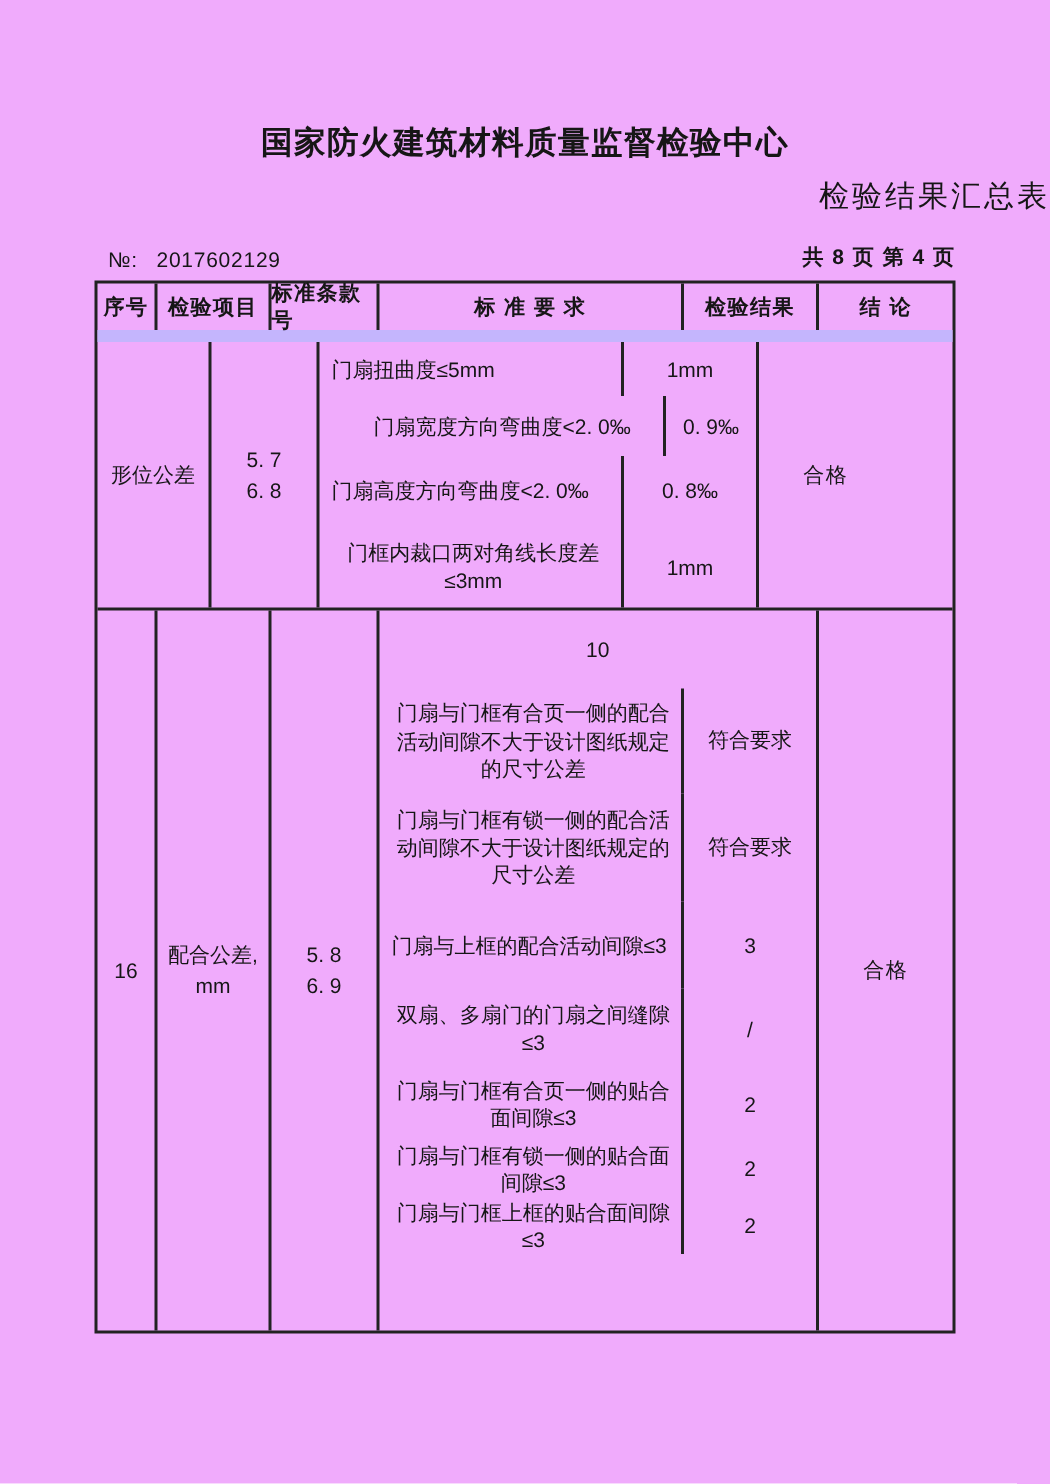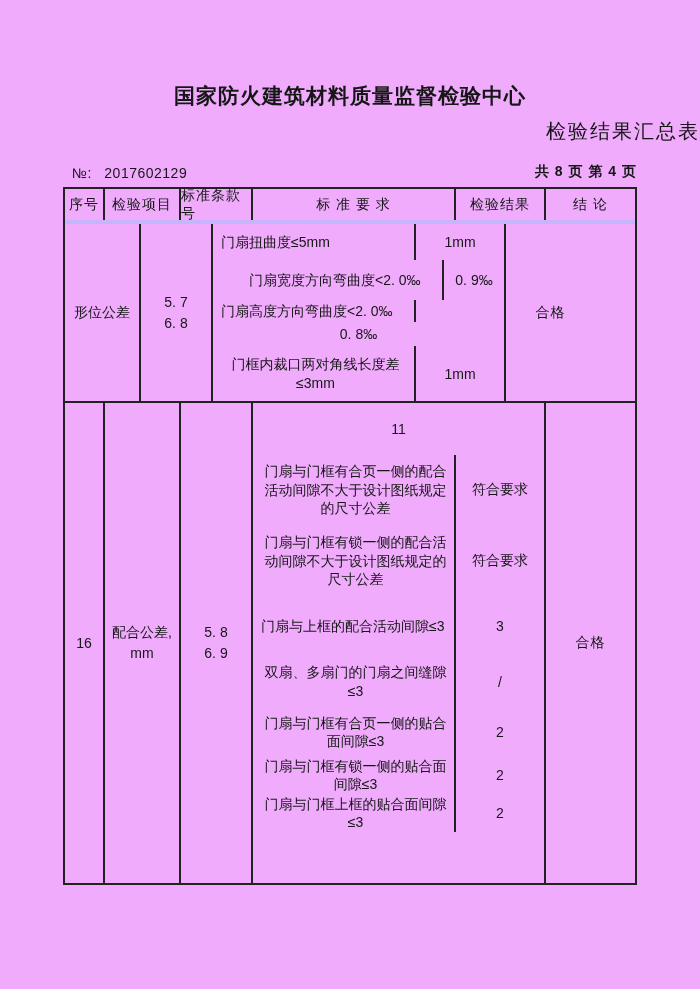--- a/index.html
+++ b/index.html
@@ -7,21 +7,21 @@
     width:700px;height:989px;background:#f0abfc;position:relative;
     font-family:"Liberation Sans","DejaVu Sans",sans-serif;color:#161616;
     box-sizing:border-box;padding-top:82px;overflow:hidden;
   }
   .title{text-align:center;font-size:21px;font-weight:bold;letter-spacing:1px;line-height:27px;}
   .subtitle{text-align:right;font-size:20px;font-weight:normal;letter-spacing:2px;line-height:27px;margin-top:9px;}
   .meta{width:574px;margin:18px 0 6px 63px;display:flex;justify-content:space-between;align-items:flex-end;font-size:14px;}
   .meta .no{padding-left:9px;letter-spacing:0.5px;}
   .meta .pages{letter-spacing:1px;font-weight:600;}
   .tbl{width:574px;margin-left:63px;border:2px solid #222;box-sizing:border-box;font-size:14px;}
-  .thead{display:flex;height:31px;border-bottom:4px solid #c4b5fd;font-weight:400;justify-content:space-between;}
+  .thead{display:flex;height:31px;border-bottom:8px solid #c4b5fd;font-weight:700;justify-content:space-between;}
   .hcell{display:flex;align-items:center;justify-content:center;border-right:2px solid #222;box-sizing:border-box;letter-spacing:1px;}
   .w1{width:40px}.w2{width:76px}.w3{width:72px}.w4{width:203px}.w5{width:90px}
   .w6{width:89px;border-right:none;}
   .trow{display:flex;box-sizing:border-box;border-bottom:2px solid #222;}
   .trow.last{border-bottom:none;}
   .cell{box-sizing:border-box;border-right:2px solid #222;display:flex;flex-direction:column;align-items:center;justify-content:center;line-height:1.5;text-align:center;}
   .c-no{width:40px}.c-item{width:76px}.c-clause{width:72px}
   .c-concl{width:89px;border-right:none;display:flex;align-items:center;justify-content:center;box-sizing:border-box;letter-spacing:1px;}
   .c-reqres{width:293px;box-sizing:border-box;border-right:2px solid #222;display:flex;flex-direction:column;}
   .subrow{display:flex;box-sizing:border-box;}
@@ -70,21 +70,21 @@
               <span>门扇扭曲度≤5mm</span>
             </div>
           <div class="sr-res">1mm</div>
         </div>
         <div class="subrow" style="height:40px;margin-left:28px;">
           <div class="sr-req">
               <span>门扇宽度方向弯曲度&lt;2. 0‰</span>
             </div>
           <div class="sr-res">0. 9‰</div>
         </div>
-        <div class="subrow" style="height:46px;flex-direction:column;">
+        <div class="subrow" style="height:46px;">
           <div class="sr-req">
               <span>门扇高度方向弯曲度&lt;2. 0‰</span>
             </div>
           <div class="sr-res">0. 8‰</div>
         </div>
         <div class="subrow" style="height:55px;">
           <div class="sr-req">
               <span>门框内裁口两对角线长度差≤3mm</span>
             </div>
           <div class="sr-res">1mm</div>
@@ -98,21 +98,21 @@
       <div class="cell c-item">
         <div>配合公差,</div>
         <div>mm</div>
       </div>
       <div class="cell c-clause">
         <div>5. 8</div>
         <div>6. 9</div>
       </div>
       <div class="c-reqres">
         <div class="subrow" style="height:52px;">
-          <div class="sr-res">11</div>
+          <div class="sr-res">10</div>
         </div>
         <div class="subrow" style="height:70px;">
           <div class="sr-req">
               <span>门扇与门框有合页一侧的配合活动间隙不大于设计图纸规定的尺寸公差</span>
             </div>
           <div class="sr-res">符合要求</div>
         </div>
         <div class="subrow" style="height:72px;">
           <div class="sr-req">
               <span>门扇与门框有锁一侧的配合活动间隙不大于设计图纸规定的尺寸公差</span>

